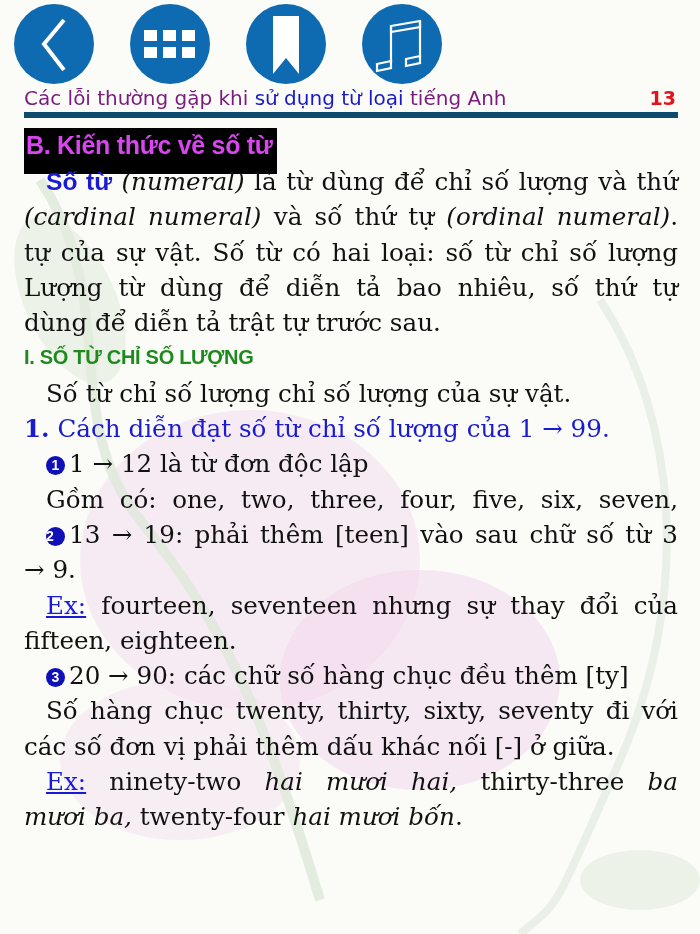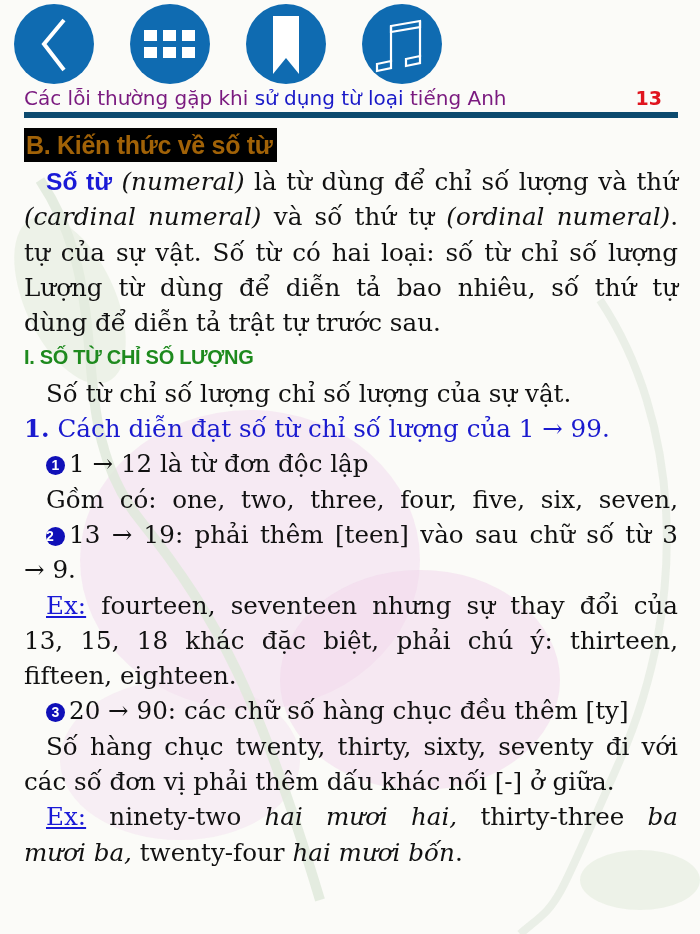--- a/index.html
+++ b/index.html
@@ -15,26 +15,26 @@
       position:absolute; top:0; width:80px; height:80px; border-radius:50%;
       background:#0f6bb1; display:flex; align-items:center; justify-content:center; cursor:pointer;
     }
     .header {
       position:absolute; top:84px; left:24px; width:654px; height:28px;
       border-bottom:6px solid #0c4a6e; z-index:2;
       font-family:"DejaVu Sans", sans-serif; font-size:20px; line-height:28px;
     }
     .header .t1 { color:#7a1a7f; }
     .header .t2 { color:#1919c8; }
-    .header .page-no { position:absolute; right:16px; top:0; color:#e0141e; font-weight:bold; font-size:19px; }
+    .header .page-no { position:absolute; right:2px; top:0; color:#e0141e; font-weight:bold; font-size:19px; }
     .content { position:absolute; left:24px; top:128px; width:654px; z-index:2; font-size:24.6px; }
     .section-b {
-      display:inline-block; background:#000; color:#a16207;
+      display:inline-block; background:#000; color:#d946ef;
       font-family:"Liberation Sans", sans-serif; font-weight:bold; font-size:25px;
-      padding:1px 4px 1px 2px; line-height:32px; letter-spacing:-0.3px;
+      padding:1px 4px 13px 2px; line-height:32px; letter-spacing:-0.3px;
     }
     .line { height:35.3px; line-height:35.3px; white-space:nowrap; }
     .just { text-align:justify; text-align-last:justify; }
     .indent { padding-left:22px; }
     .blue-bold { color:#1a1ad6; font-family:"Liberation Sans", sans-serif; font-weight:bold; }
     .green-head { color:#1e8a1e; font-family:"Liberation Sans", sans-serif; font-weight:bold; font-size:20px; letter-spacing:-0.3px; }
     .blue { color:#1a1acf; }
     .ex { color:#1a1ad6; text-decoration:underline; }
     i { font-style:italic; }
     .bullet {
@@ -109,21 +109,20 @@
   <div class="line green-head">I. SỐ TỪ CHỈ SỐ LƯỢNG</div>
   <div class="line indent">Số từ chỉ số lượng chỉ số lượng của sự vật.</div>
   <div class="line blue"><b>1.</b><span> Cách diễn đạt số từ chỉ số lượng của 1 → 99.</span></div>
 
   <div class="line indent"><span class="bullet">1</span><span>1 → 12 là từ đơn độc lập</span></div>
   <div class="line just indent">Gồm có: one, two, three, four, five, six, seven,</div>
 
   <div class="line just indent"><span class="bullet">2</span><span>13 → 19: phải thêm [teen] vào sau chữ số từ 3</span></div>
   <div class="line">→ 9.</div>
   <div class="line just indent"><span class="ex">Ex:</span><span> fourteen, seventeen nhưng sự thay đổi của</span></div>
-  <div class="line just">13, 15, 18 khác đặc biệt, phải chú ý: thirteen,</div>
   <div class="line">fifteen, eighteen.</div>
 
   <div class="line indent"><span class="bullet">3</span><span>20 → 90: các chữ số hàng chục đều thêm [ty]</span></div>
   <div class="line just indent">Số hàng chục twenty, thirty, sixty, seventy đi với</div>
   <div class="line">các số đơn vị phải thêm dấu khác nối [-] ở giữa.</div>
   <div class="line just indent"><span class="ex">Ex:</span><span> ninety-two </span><i>hai mươi hai,</i><span> thirty-three </span><i>ba</i></div>
   <div class="line"><i>mươi ba,</i><span> twenty-four </span><i>hai mươi bốn</i><span>.</span></div>
 </div>
 
 </body></html>

